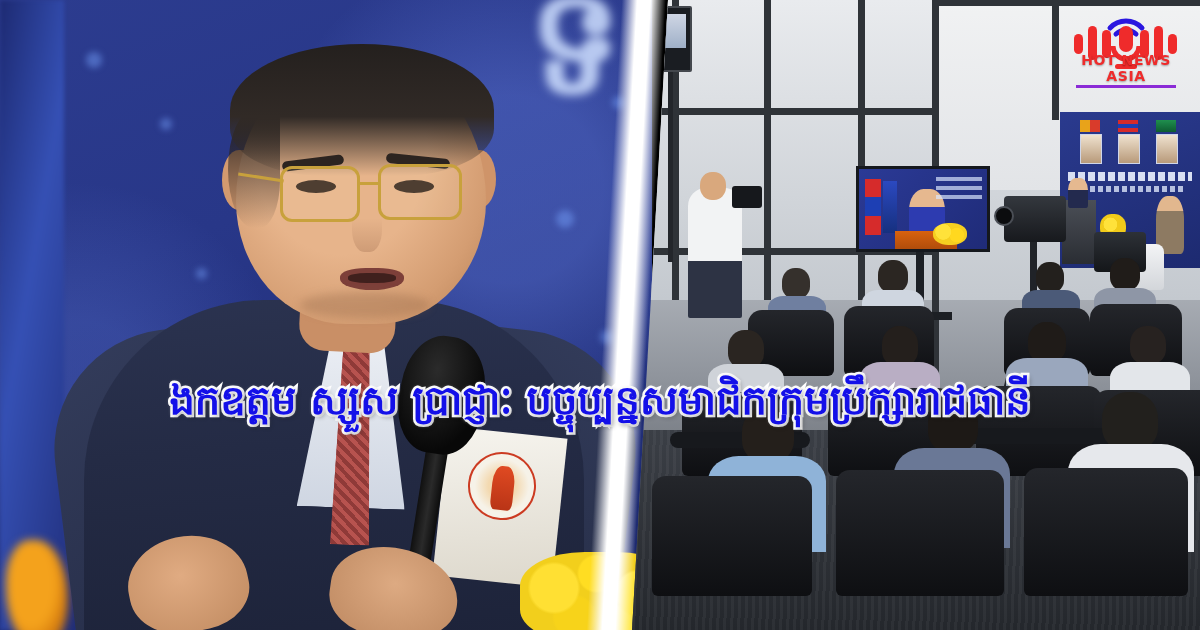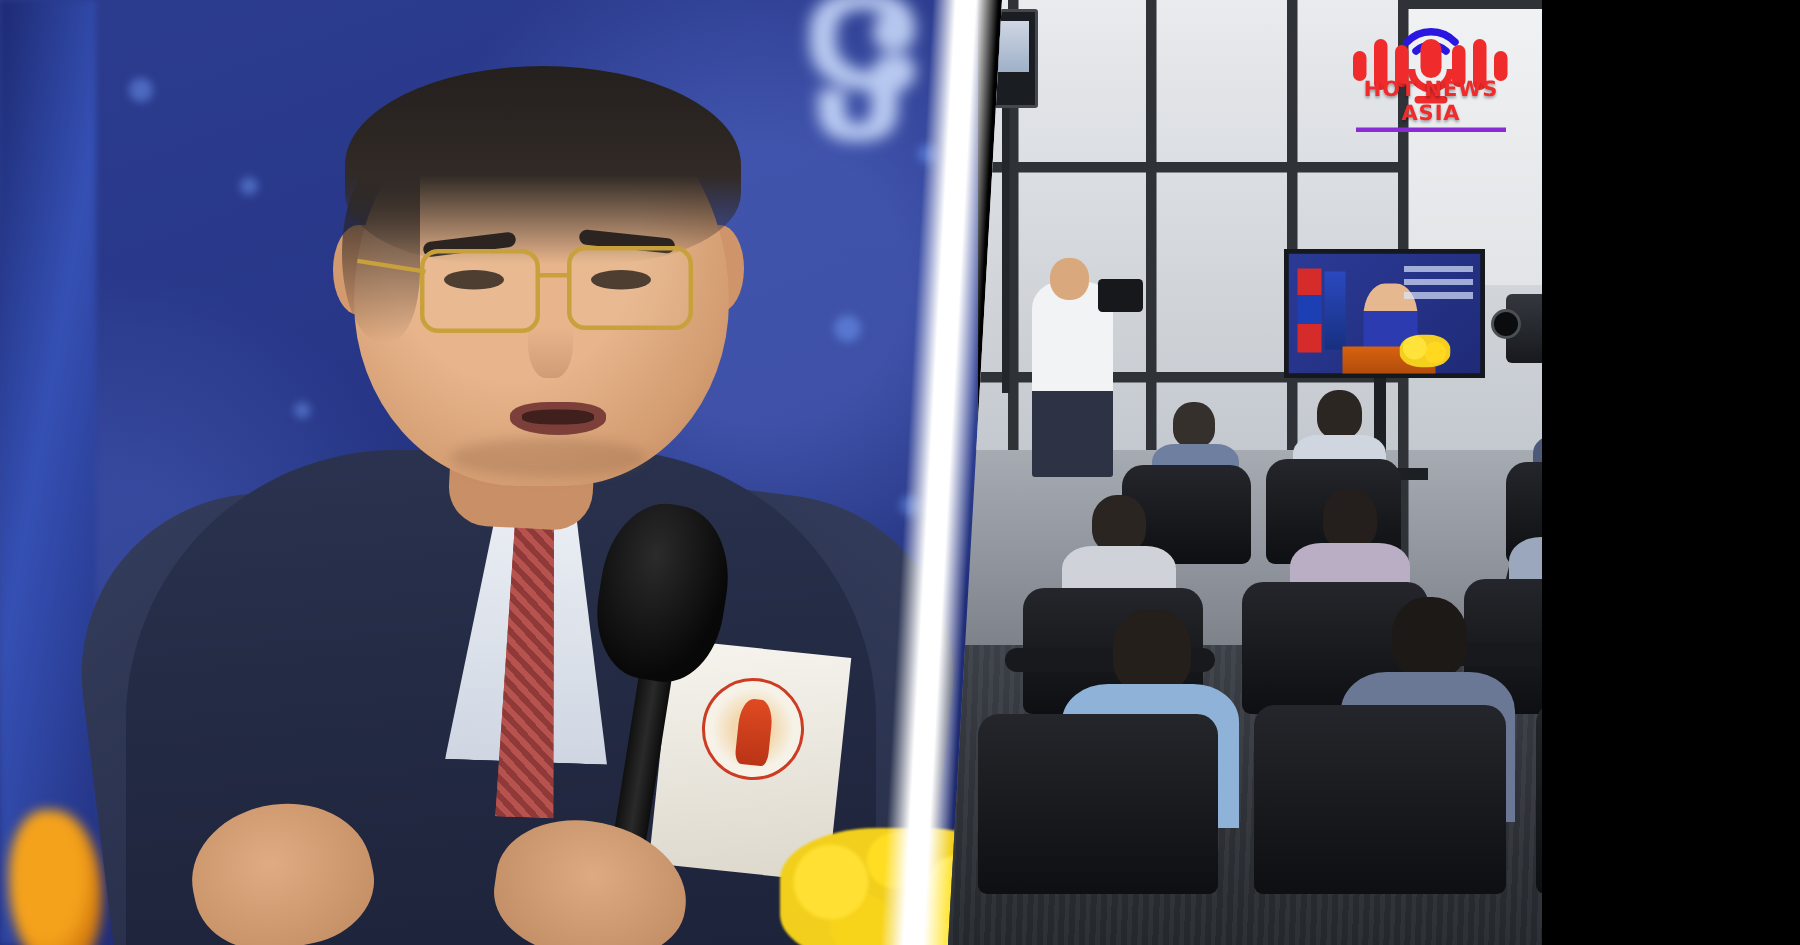--- a/index.html
+++ b/index.html
@@ -1,19 +1,19 @@
 <!DOCTYPE html>
 <html><head>
 <meta charset="utf-8">
 <style>
   * { margin:0; padding:0; box-sizing:border-box; }
   html,body { width:1200px; height:630px; overflow:hidden; background:#000; }
   body { font-family:"DejaVu Sans","Liberation Sans",sans-serif; }
 
-  #stage { position:relative; width:1028px; height:630px; overflow:hidden;text-decoration:underline; }
+  #stage { position:relative; width:1200px; height:630px; overflow:hidden;text-decoration:underline; }
 
   
   .photo-left {
     position:absolute; left:0; top:0; width:652px; height:630px;
     background:
       radial-gradient(circle at 78% 30%, rgba(120,150,255,0.30) 0 14%, transparent 36%),
       radial-gradient(circle at 12% 62%, rgba(110,140,240,0.22) 0 10%, transparent 30%),
       linear-gradient(160deg,#2c3c8f 0%,#283788 35%,#22307c 70%,#1b2768 100%);
     overflow:hidden;
   }
@@ -513,15 +513,16 @@
         <path d="M47 40 a13 13 0 0 0 26 0" fill="none" stroke="#ef2b2b" stroke-width="5"></path>
         <rect x="57" y="50" width="6" height="10" fill="#ef2b2b"></rect>
         <rect x="49" y="58" width="22" height="5" rx="2.5" fill="#ef2b2b"></rect>
       </g>
     </svg>
     <div class="logo-text">HOT NEWS ASIA</div>
     <div class="logo-underline"></div>
   </div>
 
   <div class="caption">
+    <span class="cap-line l1">ងកឧត្តម ស្សួស ប្រាជ្ញាៈ បច្ចុប្បន្នសមាជិកក្រុមប្រឹក្សារាជធានី</span>
   </div>
 
 </div>
 
 </body></html>

